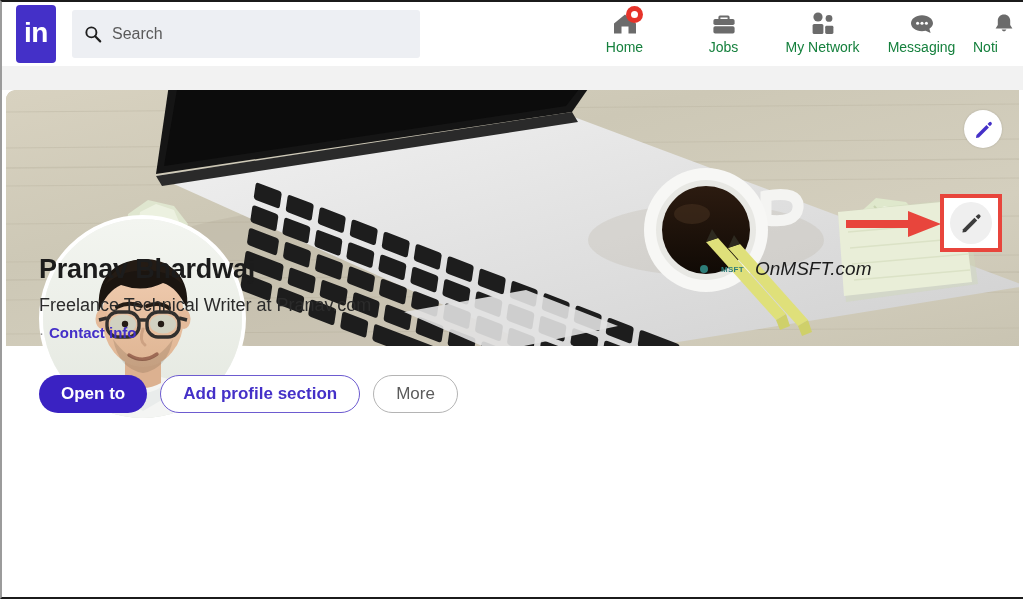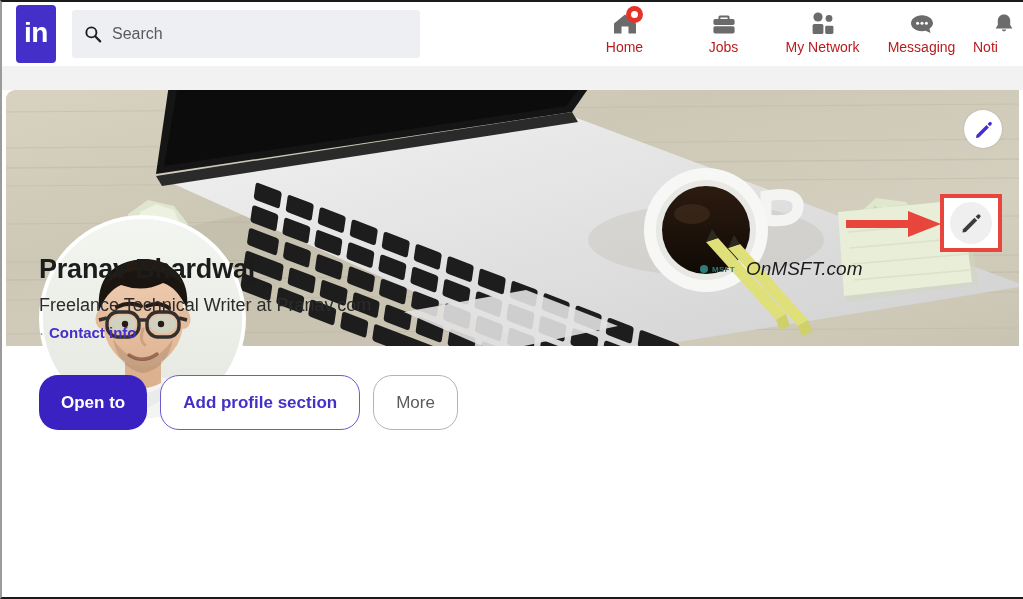--- a/index.html
+++ b/index.html
@@ -94,21 +94,21 @@
   }
   .nav-item .nav-icon {
     height: 26px;
     display: flex;
     align-items: center;
     justify-content: center;
     position: relative;
   }
   .nav-item .nav-label {
     font-size: 14px;
-    color: #b91c1c;
+    color: #15803d;
     margin-top: 3px;
     white-space: nowrap;
   }
   .nav-item.clipped {
     width: 52px;
     overflow: hidden;
     align-items: flex-start;
     padding-left: 2px;
   }
   .nav-item.clipped .nav-label { margin-left: 0px; }
@@ -264,21 +264,21 @@
   
   #btnrow {
     position: absolute;
     left: 33px;
     top: 285px;
     display: flex;
     align-items: center;
     gap: 13px;
   }
   .btn {
-    height: 55px;
+    height: 38px;
     border-radius: 19px;
     display: flex;
     align-items: center;
     justify-content: center;
     font-size: 17px;
     font-weight: bold;
     padding: 0 22px;
     white-space: nowrap;
   }
   .btn-primary {
@@ -302,21 +302,21 @@
     position: absolute;
     left: 694px;
     top: 168px;
     display: flex;
     align-items: center;
     gap: 11px;
   }
   #company .logo {
     display: flex;
     align-items: center;
-    gap: 4px;
+    gap: 13px;
   }
   #company .logo .dot {
     width: 8px; height: 8px;
     border-radius: 50%;
     background: #2d7d78;
   }
   #company .logo .msft {
     font-size: 8px;
     font-weight: bold;
     color: #2d7d78;

